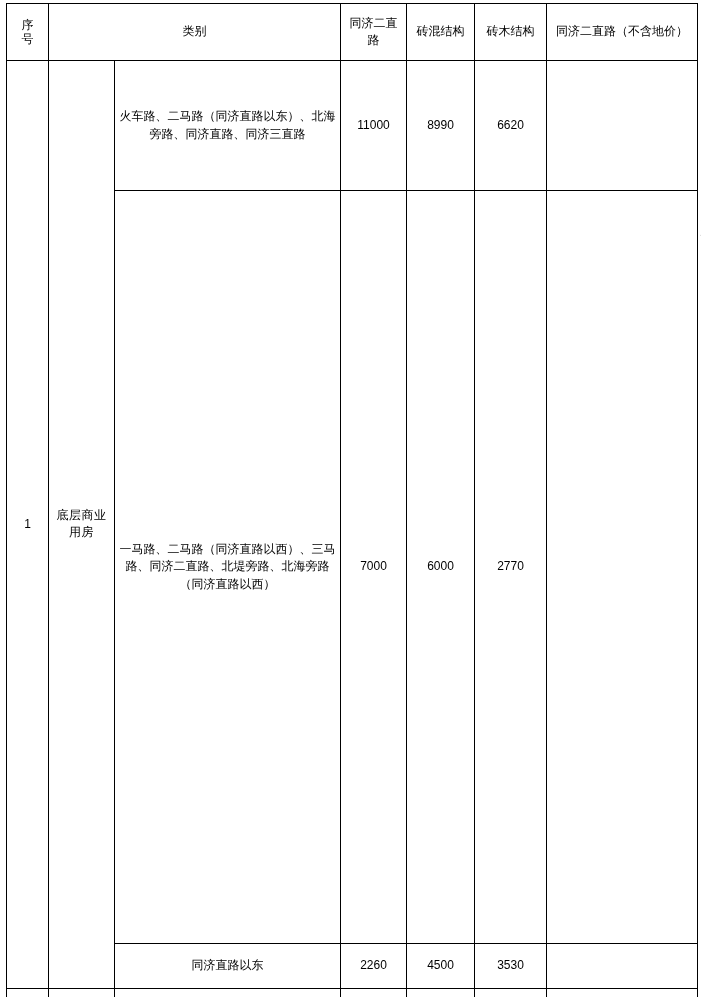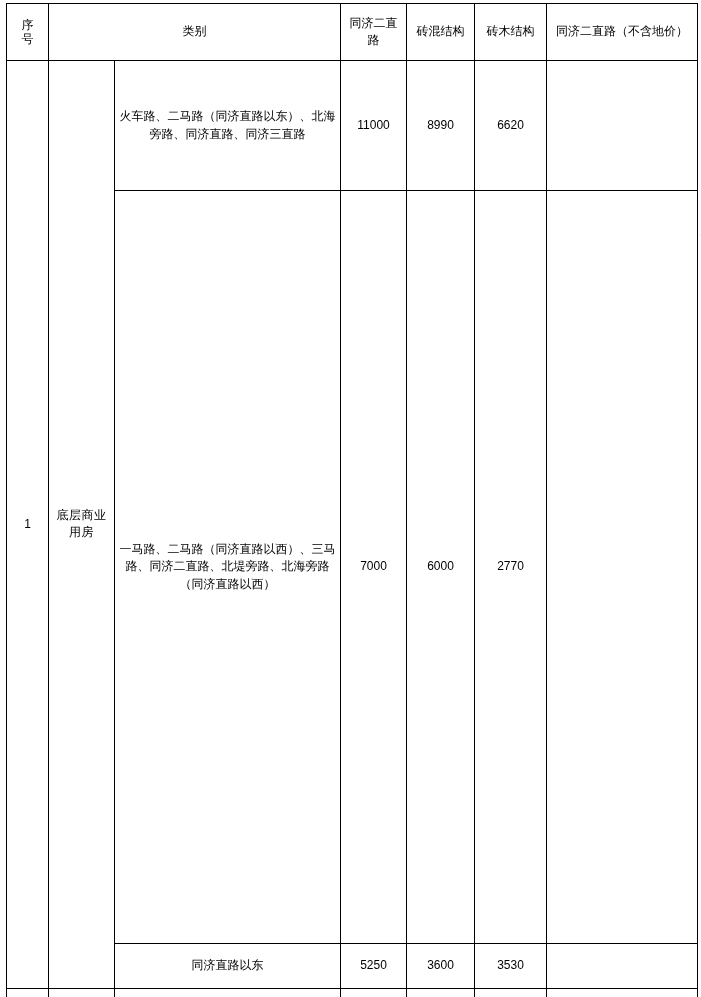--- a/index.html
+++ b/index.html
@@ -119,22 +119,22 @@
         <td colspan="2" class="addrcell" style="height:205px">一马路、二马路（同济直路以西）、三马路、同济二直路、北堤旁路、北海旁路（同济直路以西）</td>
         <td class="numcell">7000</td>
         <td class="numcell">6000</td>
         <td class="numcell">2770</td>
         <td class="numcell blank"></td>
         <td class="notecell">用地性质为住宅，由于历史原因住宅底层用做商业经营，该部分按照商铺的货币补偿标准进行补偿</td>
       </tr>
 
       <tr>
         <td colspan="2" class="subcell" style="height:40px">同济直路以东</td>
-        <td class="numcell">5250</td>
-        <td class="numcell">3600</td>
+        <td class="numcell">2260</td>
+        <td class="numcell">4500</td>
         <td class="numcell">3530</td>
         <td class="numcell blank"></td>
         <td class="notecell blank"></td>
       </tr>
 
       <tr>
         <td class="seqcell">2</td>
         <td class="catcell">住宅用房</td>
         <td colspan="2" class="subcell" style="height:44px">住宅</td>
         <td class="numcell">4820</td>

